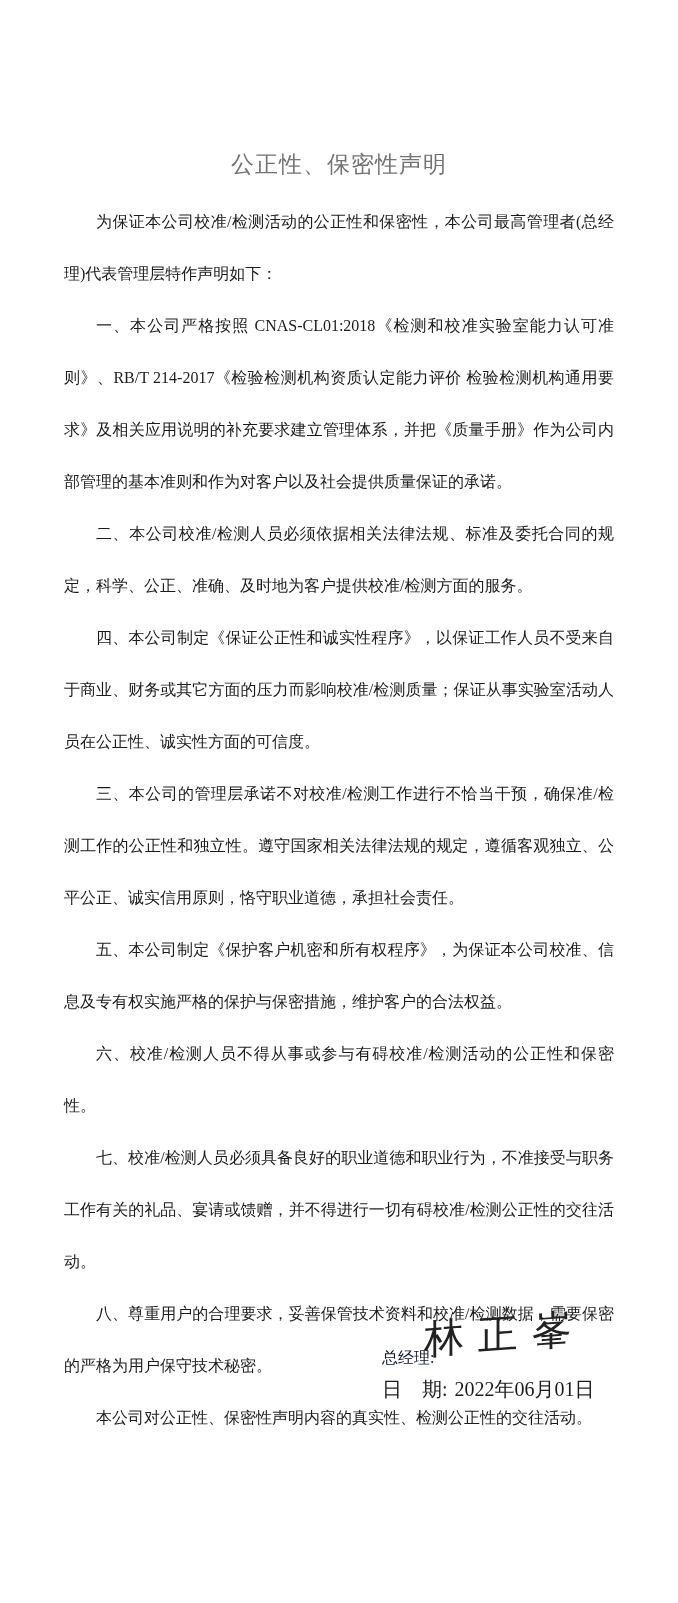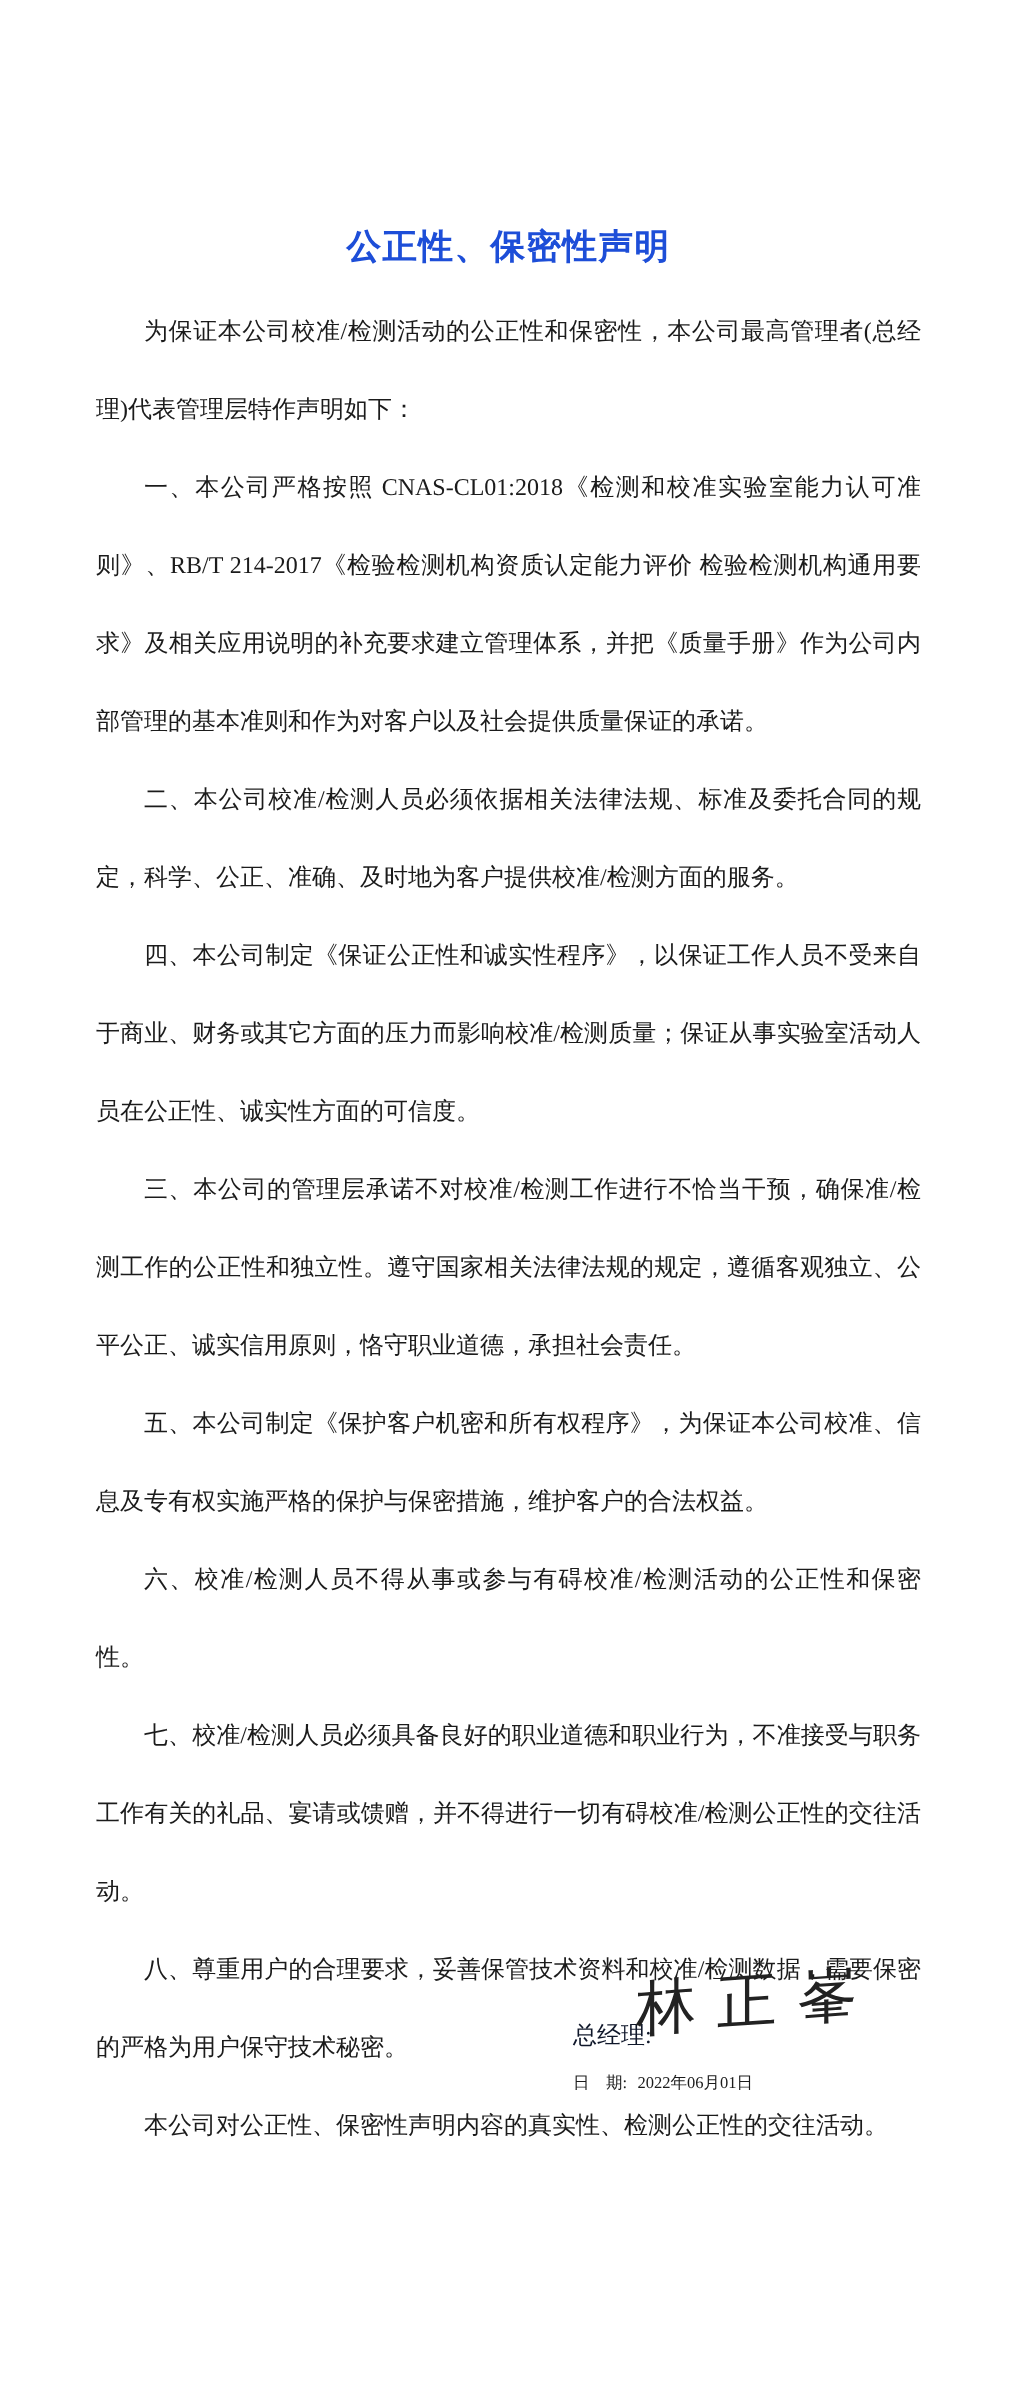--- a/index.html
+++ b/index.html
@@ -19,25 +19,25 @@
   .content {
     position: absolute;
     left: 64px;
     top: 146px;
     width: 550px;
   }
   .doc-title {
     margin: 0 0 14px 0;
     text-align: center;
     font-family: "Liberation Sans", "DejaVu Sans", sans-serif;
-    font-weight: bold;
+    font-weight: normal;
     font-size: 23px;
     line-height: 36px;
     letter-spacing: 1px;
-    color: #1d4ed8;
+    color: #737373;
   }
   .para {
     margin: 0;
     font-size: 16px;
     line-height: 52px;
     text-align: justify;
     text-indent: 2em;
     word-break: break-word;
   }
   .sig-label {
@@ -57,21 +57,21 @@
     letter-spacing: 14px;
     color: #222222;
     transform: rotate(-4deg) skewX(-4deg);
     transform-origin: left bottom;
     white-space: nowrap;
   }
   .date-line {
     position: absolute;
     left: 382px;
     top: 1378px;
-    font-size: 11px;
+    font-size: 20px;
     line-height: 22px;
     color: #1b1b1b;
     white-space: nowrap;
   }
   .date-line .date-value {
     margin-left: 7px;
   }
 </style>
 </head>
 <body>

